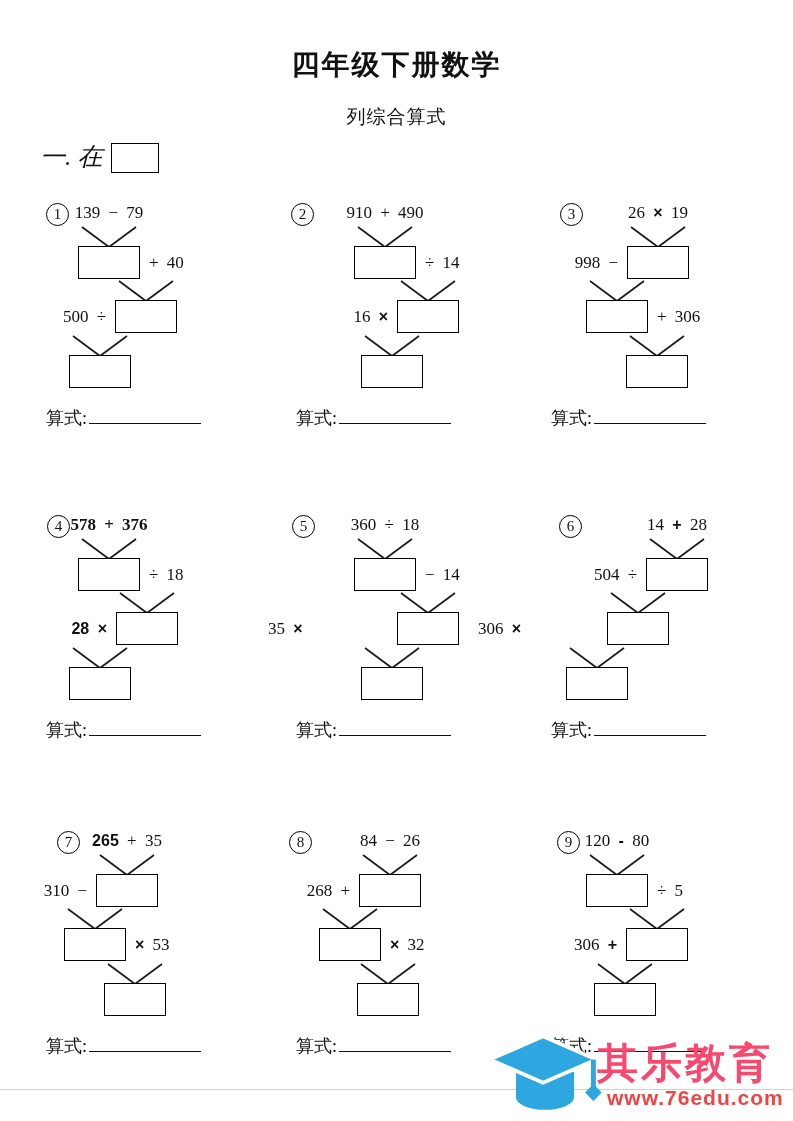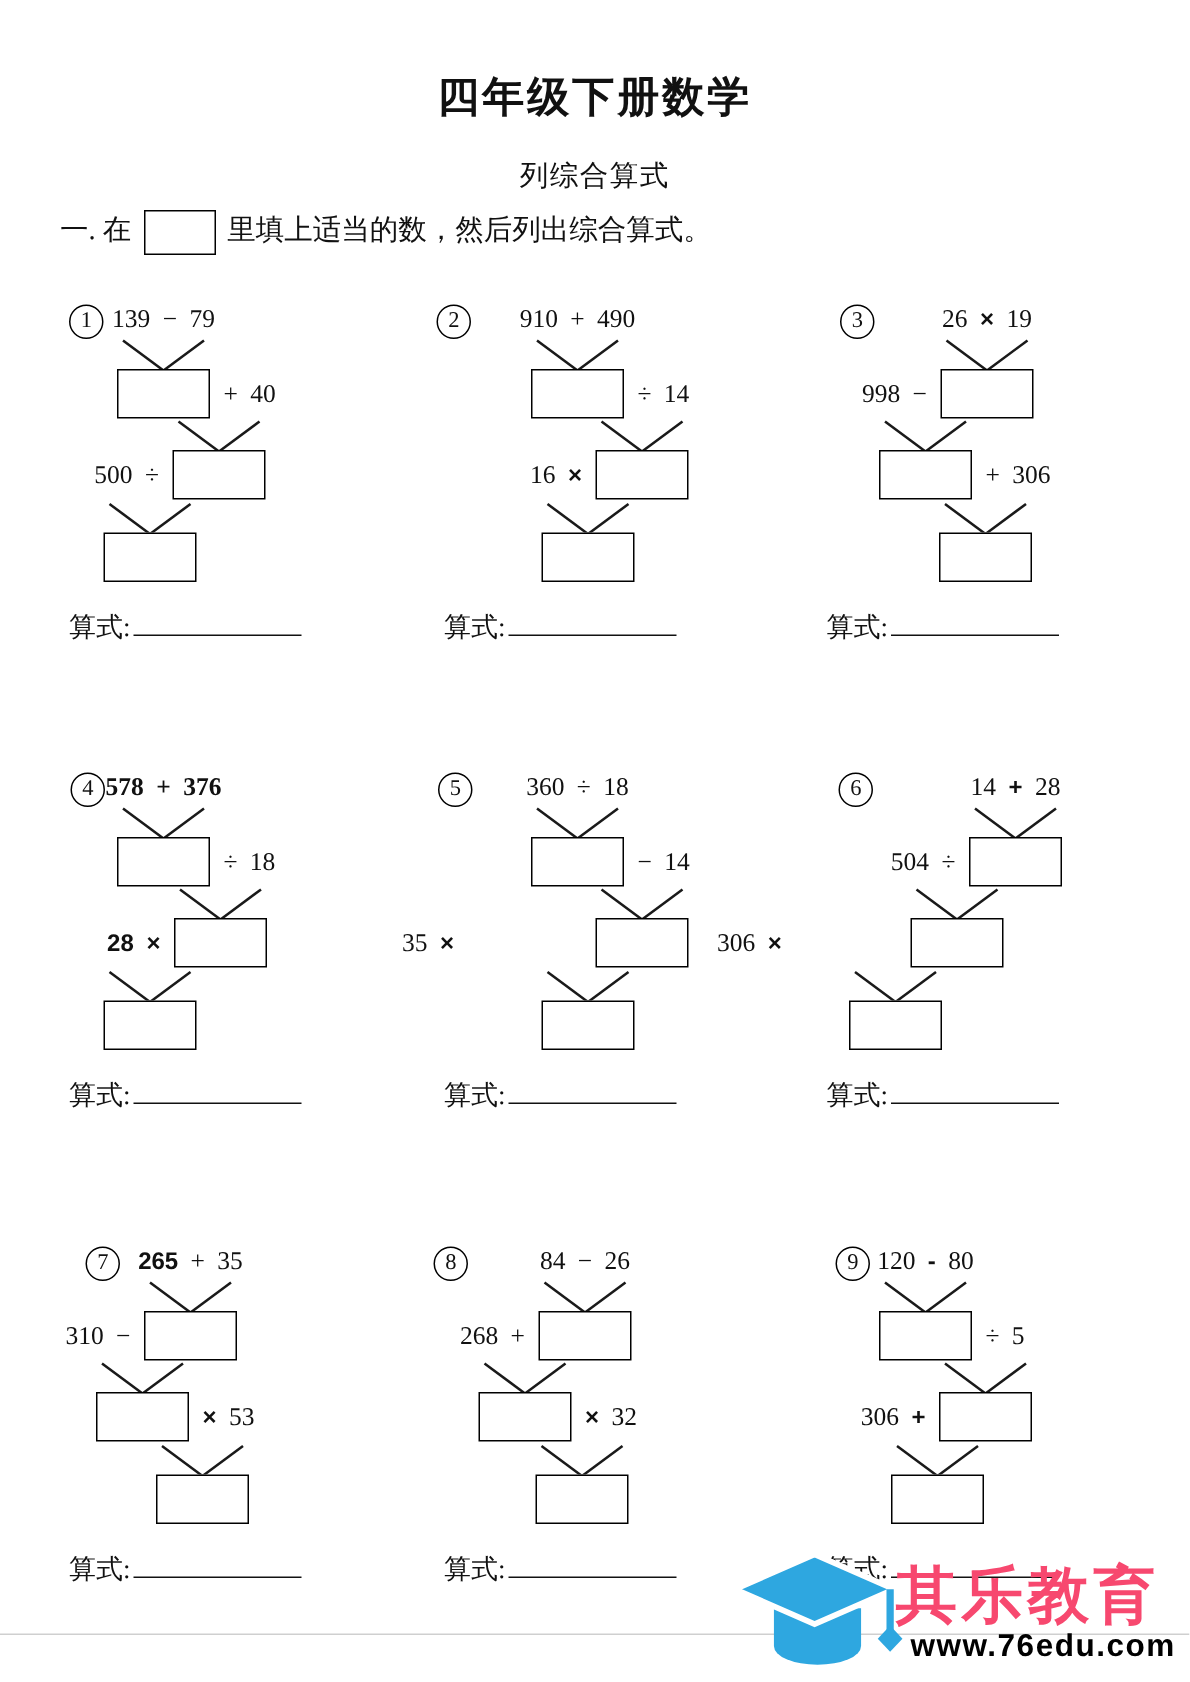--- a/index.html
+++ b/index.html
@@ -10,21 +10,21 @@
   .abs{position:absolute;}
   .page-title{
     top:46px;left:0;width:793px;text-align:center;
     font-size:28px;font-weight:bold;letter-spacing:2px;
   }
   .page-subtitle{
     top:104px;left:0;width:793px;text-align:center;
     font-size:19px;text-underline-offset:3px;letter-spacing:1px;
   }
   .instruction{
-    top:140px;left:40px;font-size:19px;display:flex;align-items:flex-start;white-space:nowrap;
+    top:140px;left:40px;font-size:25px;display:flex;align-items:flex-end;white-space:nowrap;font-style:italic;
   }
   .inline-blank{
     display:inline-block;width:46px;height:28px;border:1.7px solid #000;margin:0 8px;background:#fff;
   }
   .num-circle{
     width:21px;height:21px;border:1.6px solid #000;border-radius:50%;
     text-align:center;line-height:21px;font-size:15px;background:#fff;
   }
   .top-expr{
     width:170px;text-align:center;font-size:17px;white-space:nowrap;word-spacing:4px;
@@ -53,21 +53,20 @@
 </style>
 </head>
 <body>
 
 <div class="abs page-title">四年级下册数学</div>
 <div class="abs page-subtitle">列综合算式</div>
 
 <div class="abs instruction">
   <span>一. 在</span>
   <span class="inline-blank"></span>
-  <span>里填上适当的数，然后列出综合算式。</span>
 </div>
 
 <svg id="lines" width="793" height="1121">
     <line x1="82" y1="227" x2="109" y2="247" stroke="#1a1a1a" stroke-width="1.7"></line>
     <line x1="136" y1="227" x2="109" y2="247" stroke="#1a1a1a" stroke-width="1.7"></line>
     <line x1="119" y1="281" x2="146" y2="301" stroke="#1a1a1a" stroke-width="1.7"></line>
     <line x1="173" y1="281" x2="146" y2="301" stroke="#1a1a1a" stroke-width="1.7"></line>
     <line x1="73" y1="336" x2="100" y2="356" stroke="#1a1a1a" stroke-width="1.7"></line>
     <line x1="127" y1="336" x2="100" y2="356" stroke="#1a1a1a" stroke-width="1.7"></line>
     <line x1="358" y1="227" x2="385" y2="247" stroke="#1a1a1a" stroke-width="1.7"></line>
@@ -217,13 +216,13 @@
 
 <svg class="abs" style="top:1032px;left:484px;" width="122" height="86" viewBox="0 0 126 86">
   <g id="cap-group" fill="#2EA7E0">
     <path d="M33,40 v26 a30,13 0 0 0 60,0 v-26 z"></path>
     <polygon points="61,3 116,27 61,51 6,27" stroke="#ffffff" stroke-width="4"></polygon>
     <rect x="110.5" y="27" width="5" height="29"></rect>
     <polygon points="113,52 121.5,61 113,70 104.5,61"></polygon>
   </g>
 </svg>
 <div class="abs brand-text" style="color: rgb(247, 72, 111);">其乐教育</div>
-<div class="abs brand-url" style="color: #000000;">www.76edu.com</div>
+<div class="abs brand-url" style="color: #ef4444;">www.76edu.com</div>
 
 </body></html>

